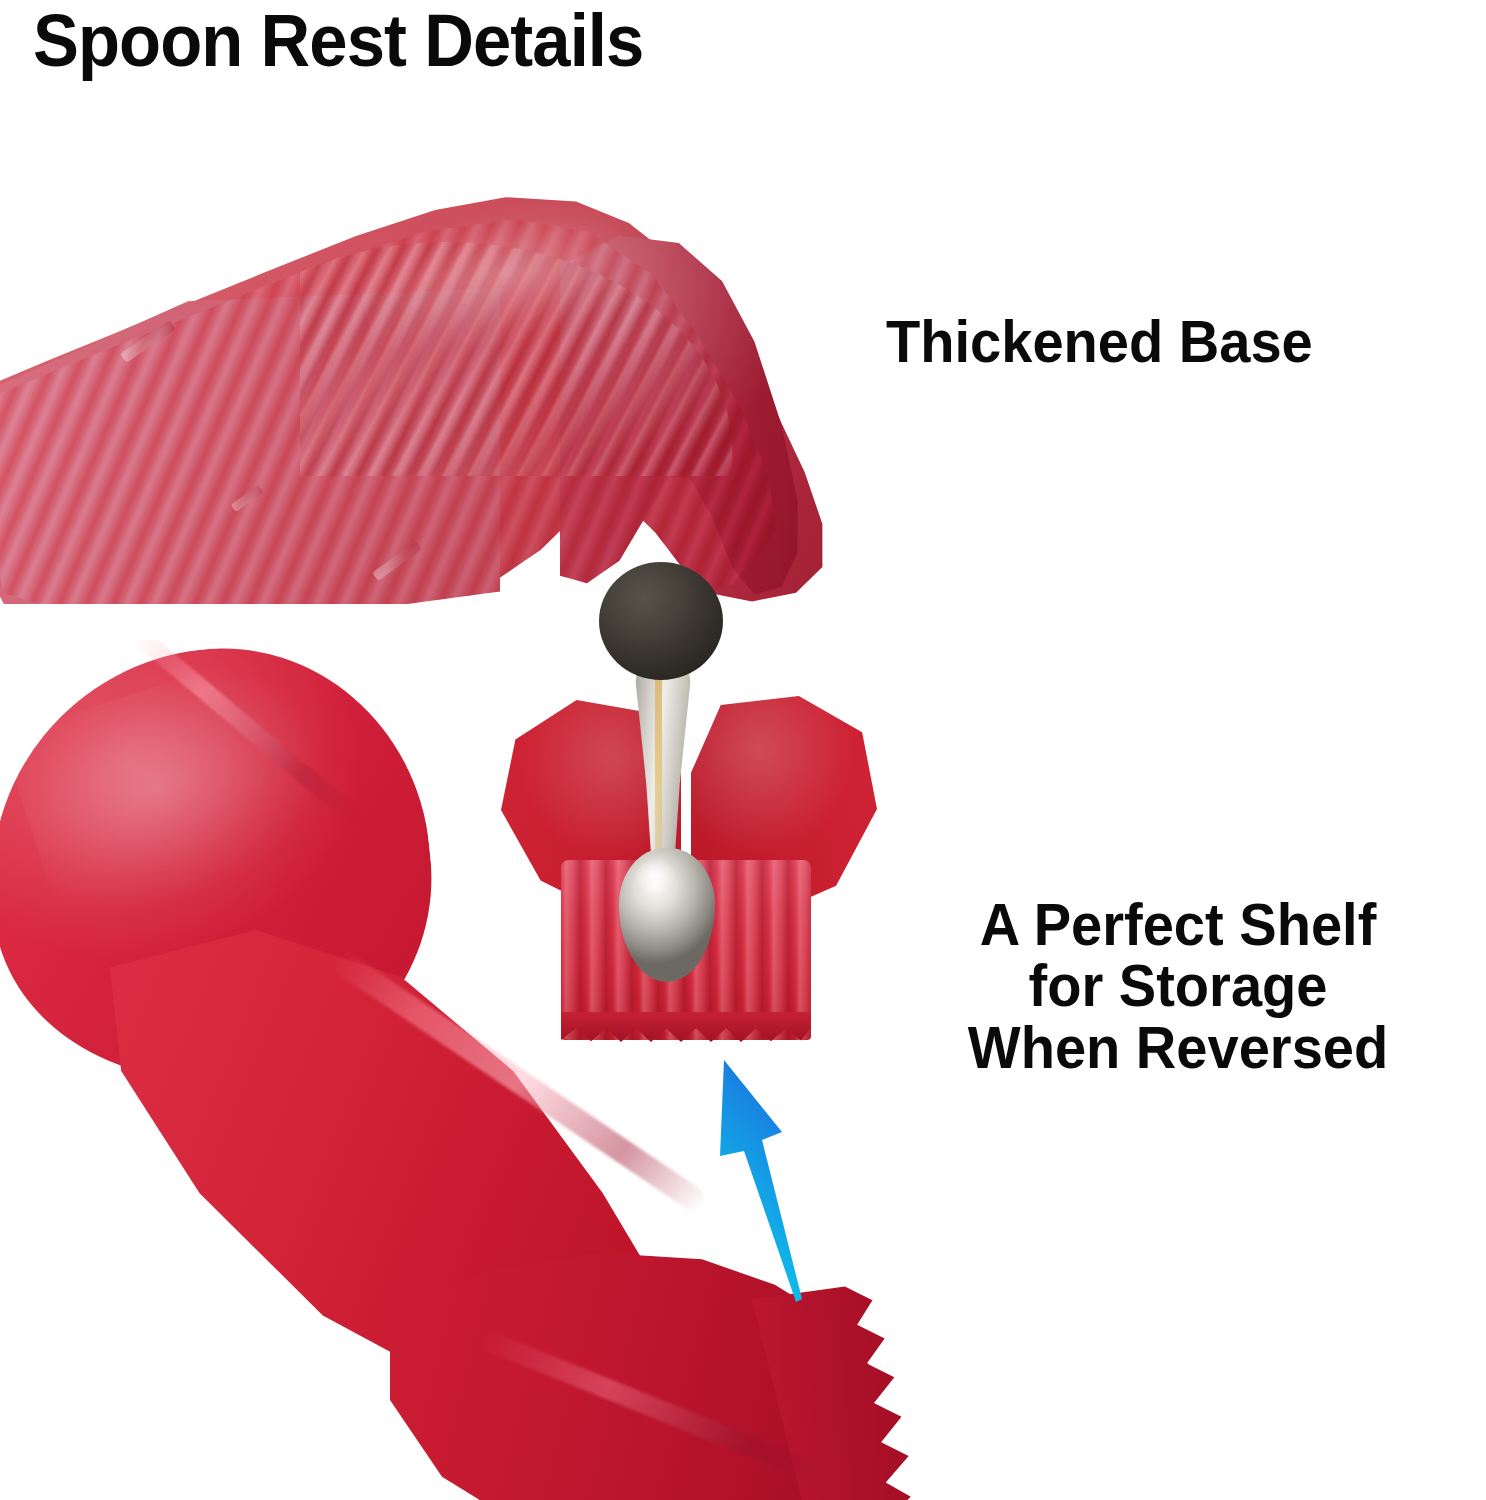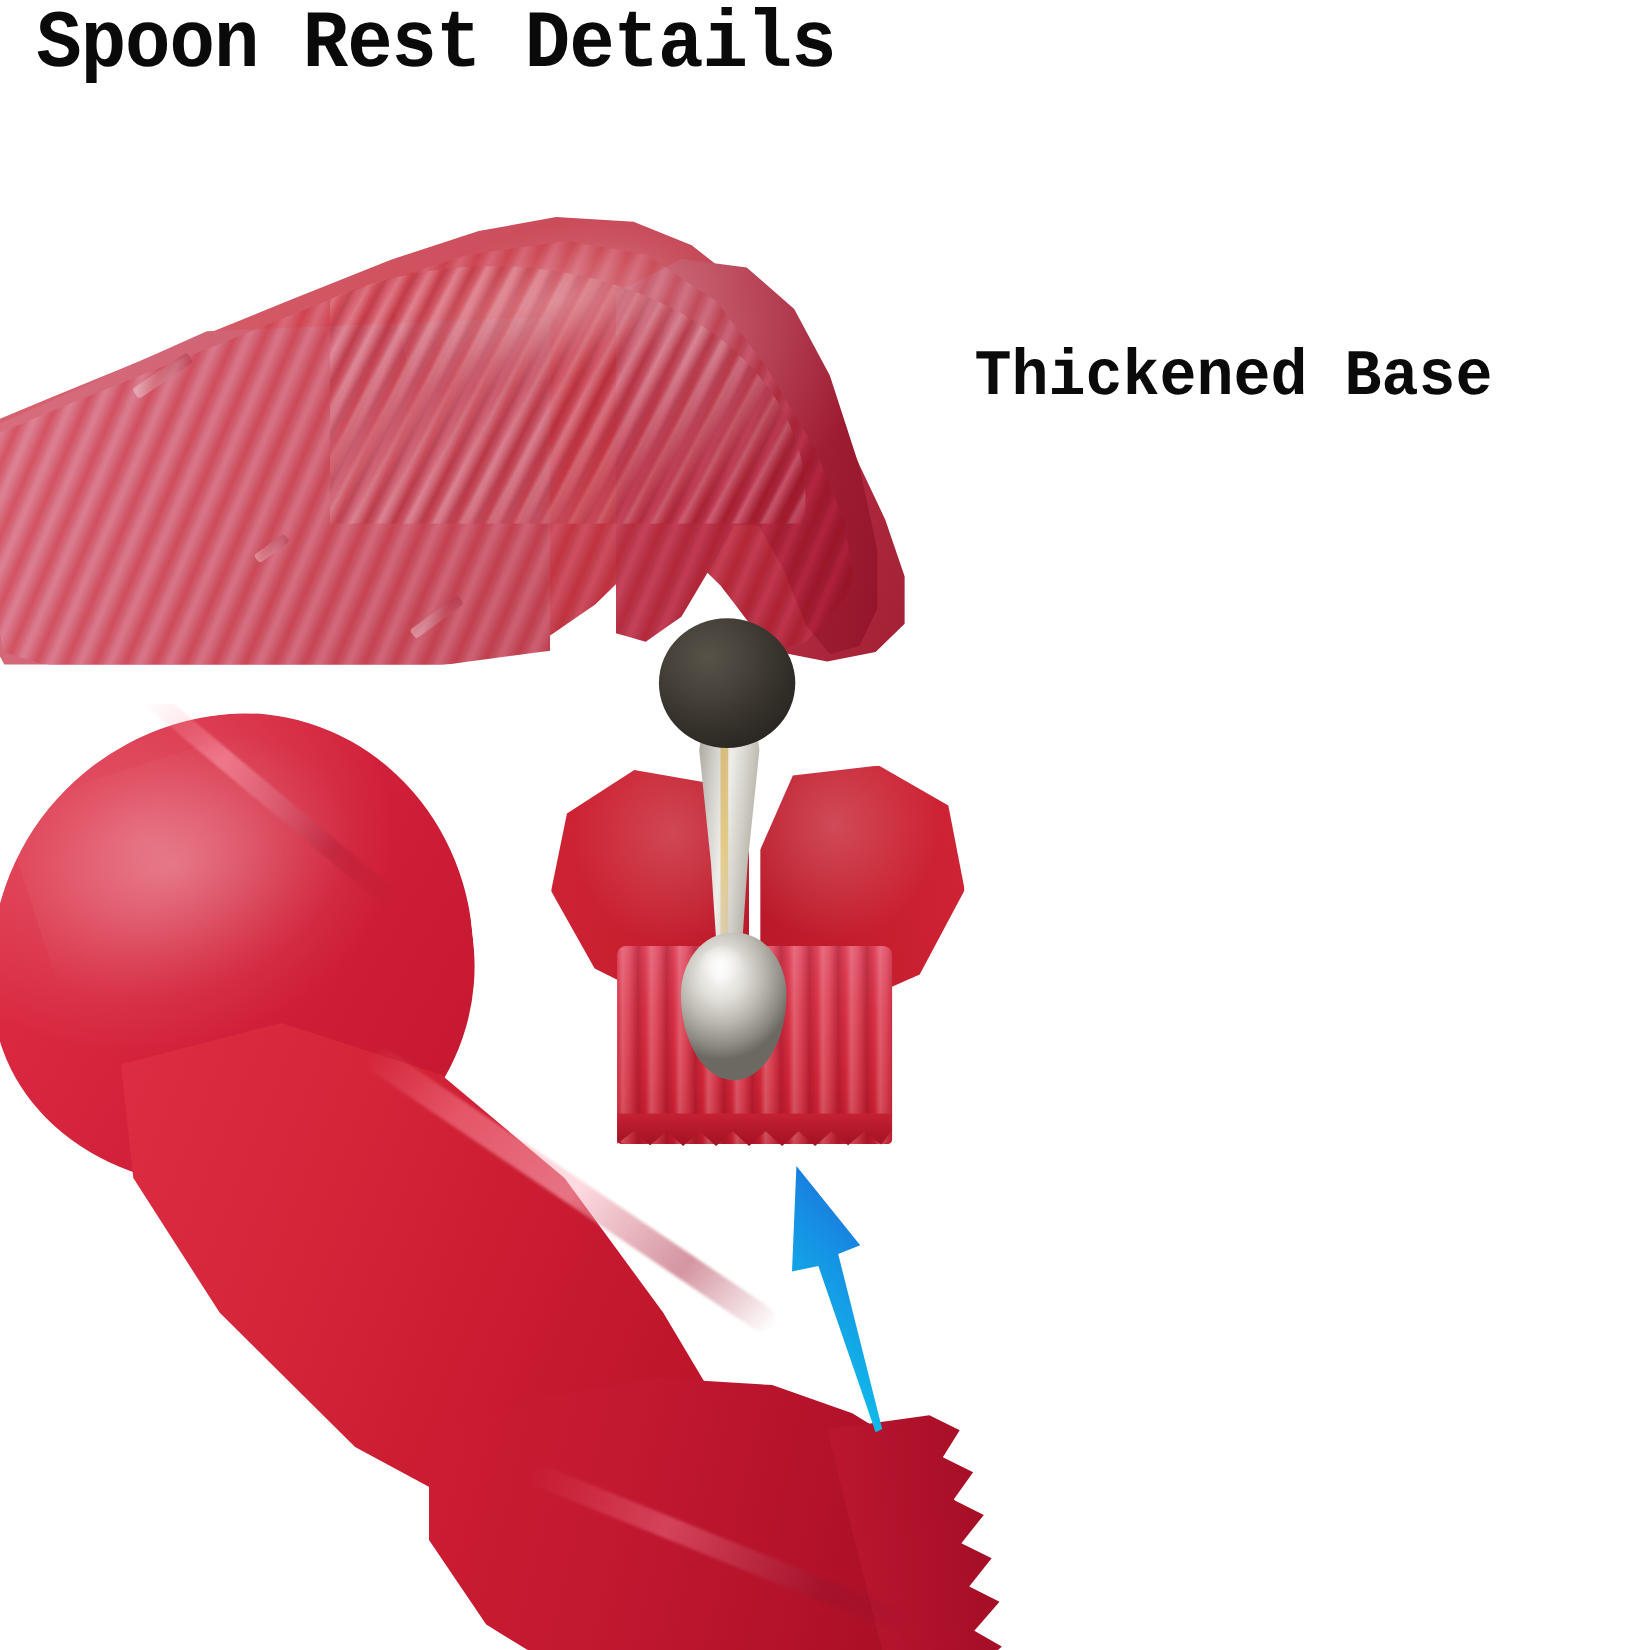--- a/index.html
+++ b/index.html
@@ -6,21 +6,20 @@
   html, body {
     width:1486px; height:1500px;
     background:#ffffff;
     font-family:"Liberation Sans", sans-serif;
     overflow:hidden;
   }
   #page {
     position:relative;
     width:1486px; height:1500px;
     background:#ffffff;
-    font-family:Liberation Mono, monospace;
   }
 
   
   #title {
     position:absolute;
     left:33px; top:4px;
     font-size:74px;
     font-weight:bold;
     letter-spacing:-1px;
     color:#0a0a0a;
@@ -465,14 +464,19 @@
                L 112 249
                L 106 252
                L 54 101
                L 30 106
                Z" fill="url(#arrowGrad)"></path>
     </svg>
   </div>
 
   <div class="callout" id="callout-thickened">Thickened Base</div>
 
+  <div class="callout" id="callout-shelf">
+    <span class="ln">A Perfect Shelf</span>
+    <span class="ln">for Storage</span>
+    <span class="ln">When Reversed</span>
+  </div>
 
 </div>
 
 </body></html>

